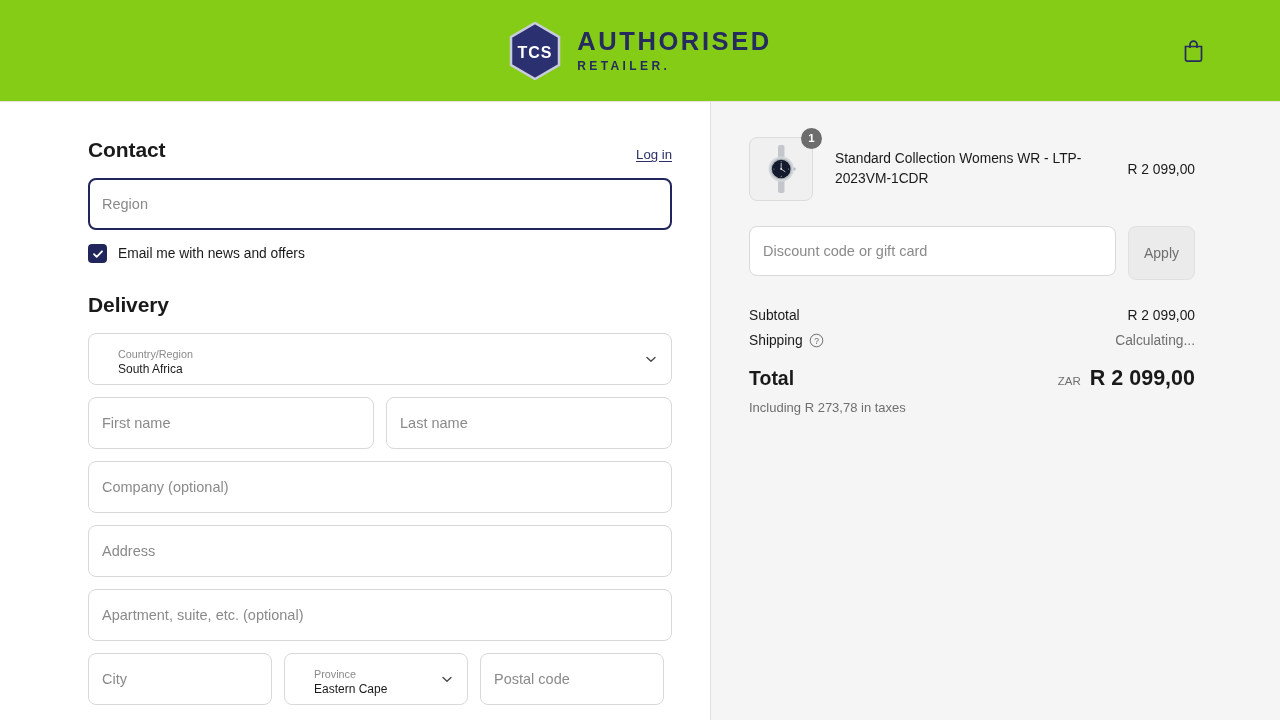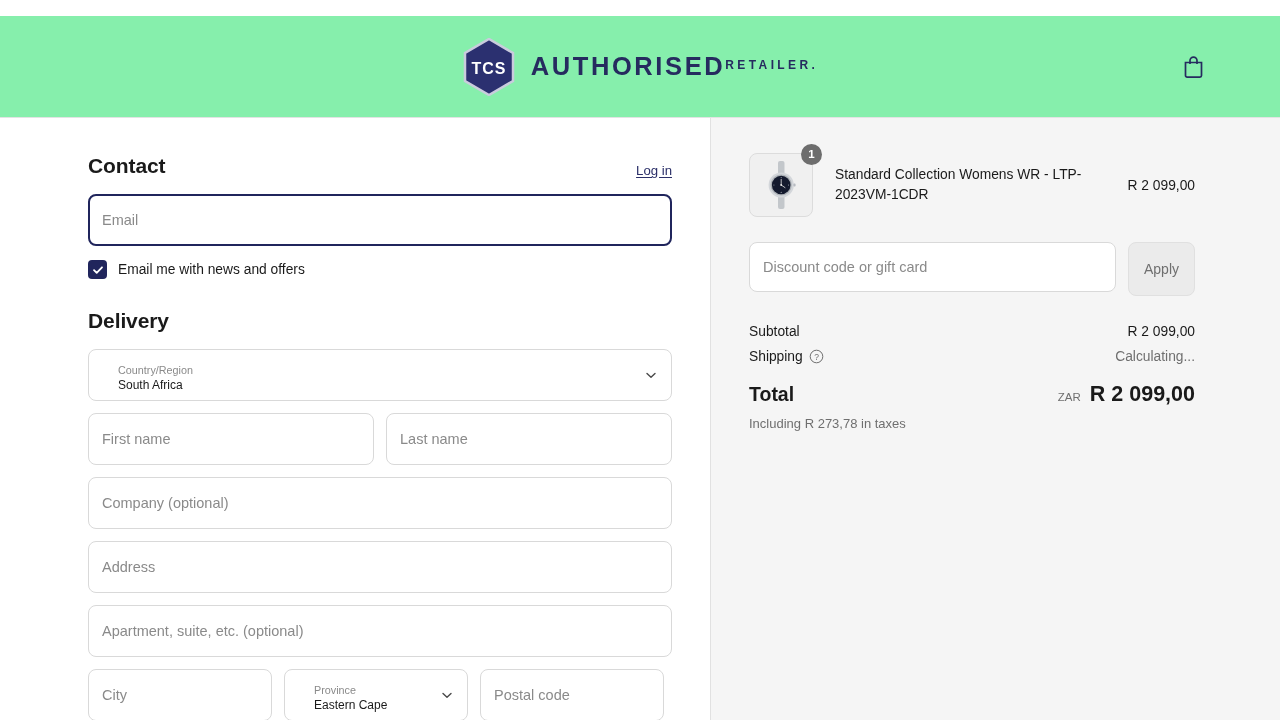--- a/index.html
+++ b/index.html
@@ -22,44 +22,43 @@
     height: 720px;
     position: relative;
     display: flex;
     flex-direction: column;
   }
 
   
   .site-header {
     height: 102px;
     min-height: 102px;
-    background: #86efac;
+    background: #84cc16;
     border-bottom: 1px solid #e3e3e3;
     position: relative;
     display: flex;
     align-items: center;
     justify-content: center;
-    margin-top: 16px;
   }
 
   .brand-lockup {
     display: flex;
     align-items: center;
     gap: 15px;
   }
 
   .hex-logo {
     width: 54px;
     height: 58px;
     display: block;
   }
 
   .brand-words {
     display: flex;
-    flex-direction: row;
+    flex-direction: column;
     line-height: 1;
   }
 
   .brand-authorised {
     font-size: 25.5px;
     font-weight: 700;
     letter-spacing: 2.6px;
     color: #262b5f;
     line-height: 1;
   }
@@ -427,21 +426,21 @@
 
     <section class="left-col">
       <div class="left-inner">
 
         <div class="section-head">
           <h2 class="section-title">Contact</h2>
           <a class="login-link">Log in</a>
         </div>
 
         <div class="field focused">
-          <span class="ph">Email</span>
+          <span class="ph">Region</span>
         </div>
 
         <div class="checkbox-row">
           <span class="cbox">
             <svg width="12" height="12" viewBox="0 0 12 12">
               <path d="M2 6.2 L4.7 8.9 L10 3.3" fill="none" stroke="#ffffff" stroke-width="1.8" stroke-linecap="round" stroke-linejoin="round"></path>
             </svg>
           </span>
           <span class="checkbox-label">Email me with news and offers</span>
         </div>

